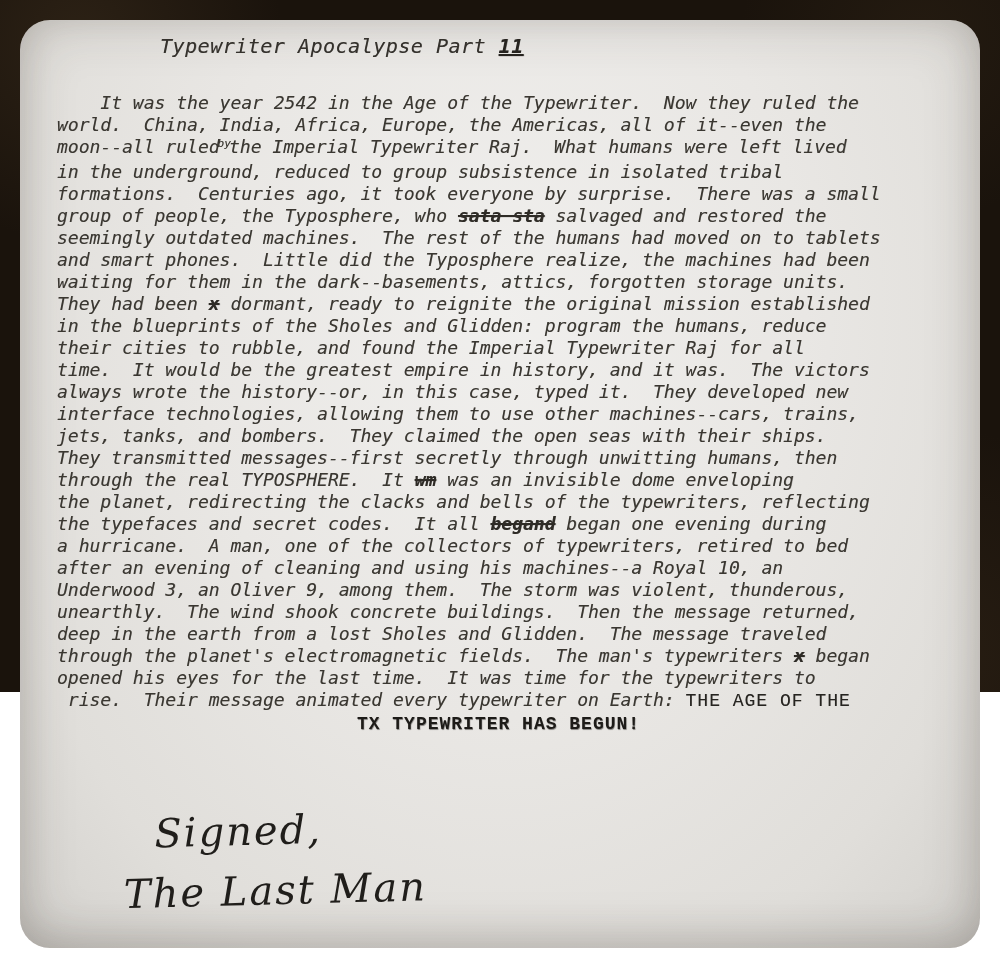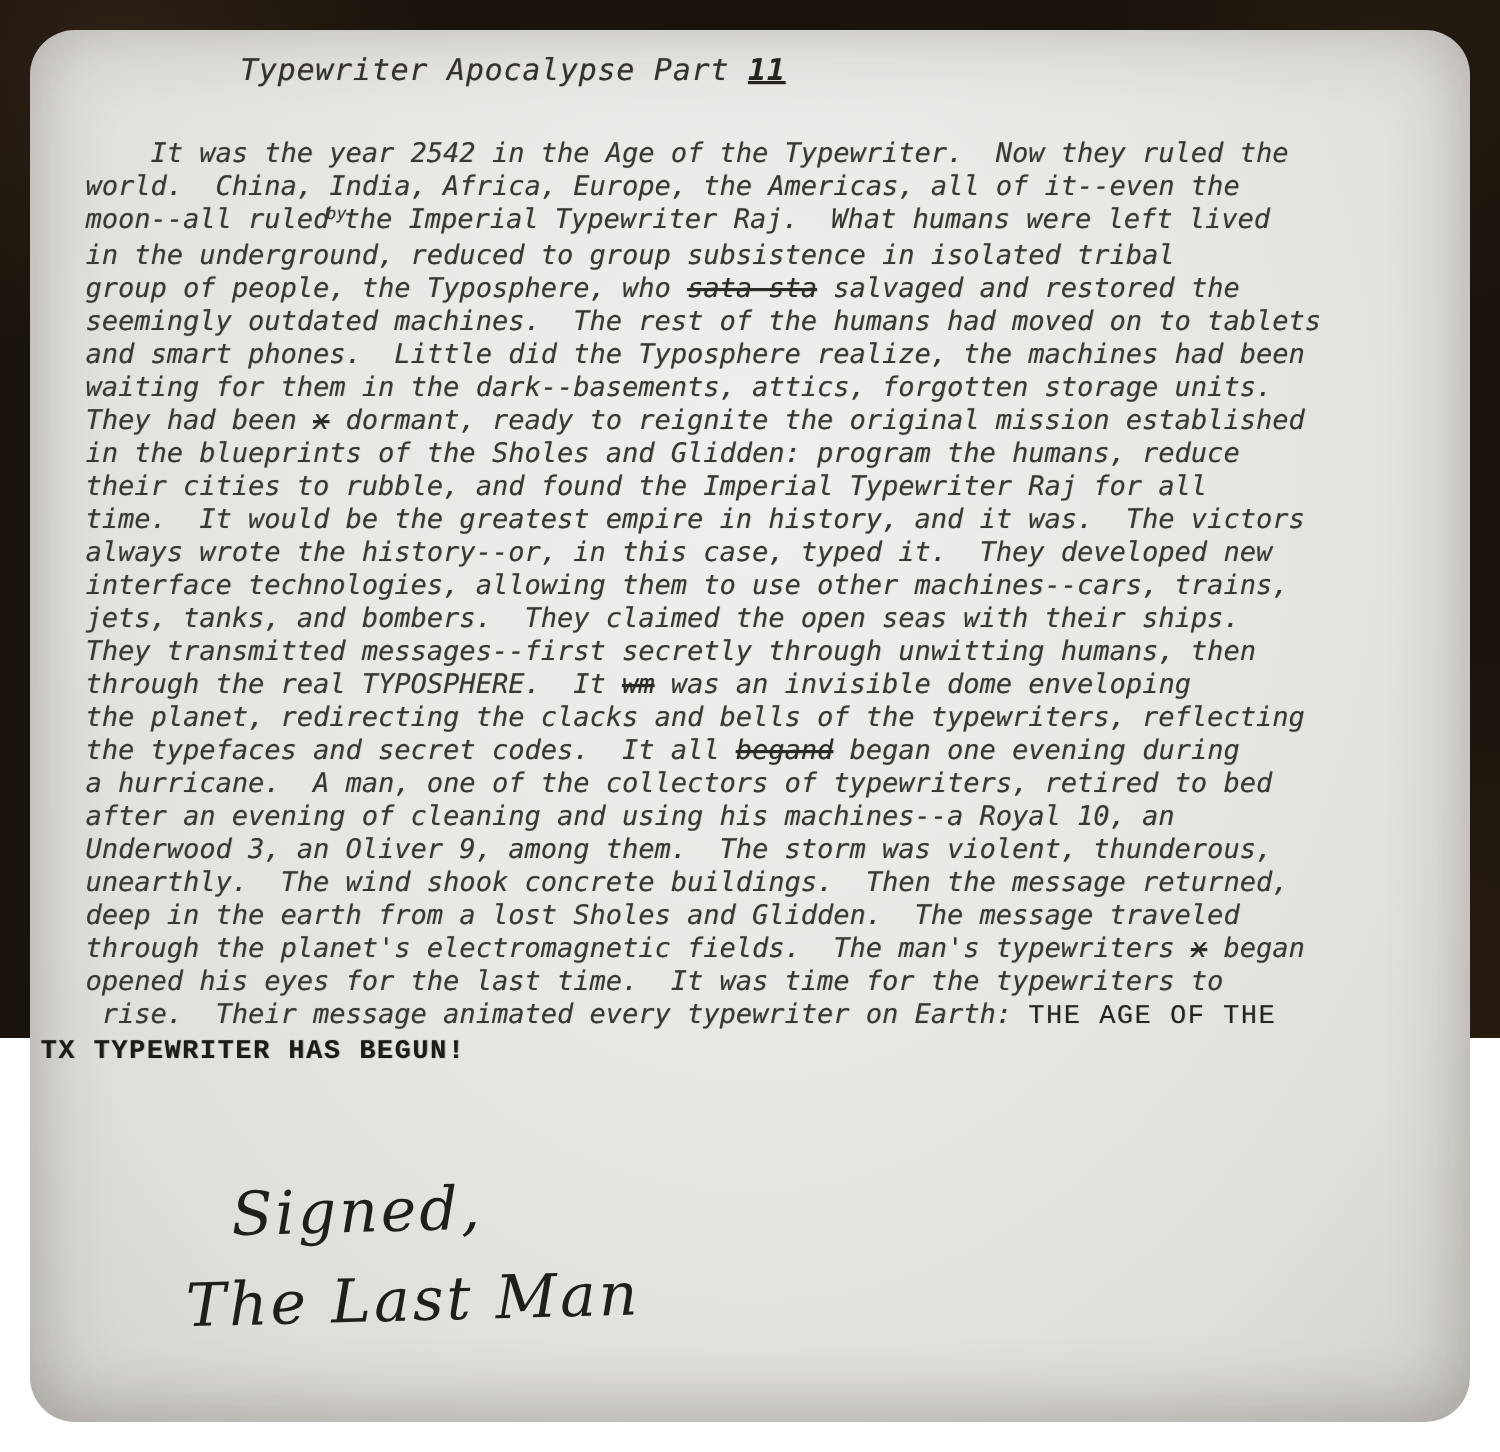--- a/index.html
+++ b/index.html
@@ -52,26 +52,27 @@
     font-style: italic;
     line-height: 22px;
     color: #3a3731;
     text-shadow: 0.3px 0.3px 0.6px rgba(35,32,28,0.35);
   }
   .body-line {
     white-space: pre;
   }
   .body-line.outdent {
     margin-left: -30px;
+    text-align: center;
   }
   .seg-strike {
     text-decoration: line-through;
     text-decoration-thickness: 1.5px;
     color: #2e2b26;
-    font-weight: 400;
+    font-weight: 700;
     text-align: center;
   }
   .seg-sup {
     font-size: 0.62em;
     position: relative;
     top: -0.55em;
     margin: 4px -2px;
     font-style: italic;
   }
   .seg-caps {
@@ -115,20 +116,21 @@
 <body>
 
 <div class="photo-frame">
   <div class="paper">
     <div class="page-title"><span>Typewriter Apocalypse Part </span><span class="seg-underline">11</span></div>
     <div class="body-text">
         <div class="body-line"><span>    It was the year 2542 in the Age of the Typewriter.  Now they ruled the</span></div>
         <div class="body-line"><span>world.  China, India, Africa, Europe, the Americas, all of it--even the</span></div>
         <div class="body-line"><span>moon--all ruled</span><span class="seg-sup">by</span><span>the Imperial Typewriter Raj.  What humans were left lived</span></div>
         <div class="body-line"><span>in the underground, reduced to group subsistence in isolated tribal</span></div>
+        <div class="body-line"><span>formations.  Centuries ago, it took everyone by surprise.  There was a small</span></div>
         <div class="body-line"><span>group of people, the Typosphere, who </span><span class="seg-strike">sata sta</span><span> salvaged and restored the</span></div>
         <div class="body-line"><span>seemingly outdated machines.  The rest of the humans had moved on to tablets</span></div>
         <div class="body-line"><span>and smart phones.  Little did the Typosphere realize, the machines had been</span></div>
         <div class="body-line"><span>waiting for them in the dark--basements, attics, forgotten storage units.</span></div>
         <div class="body-line"><span>They had been </span><span class="seg-strike">x</span><span> dormant, ready to reignite the original mission established</span></div>
         <div class="body-line"><span>in the blueprints of the Sholes and Glidden: program the humans, reduce</span></div>
         <div class="body-line"><span>their cities to rubble, and found the Imperial Typewriter Raj for all</span></div>
         <div class="body-line"><span>time.  It would be the greatest empire in history, and it was.  The victors</span></div>
         <div class="body-line"><span>always wrote the history--or, in this case, typed it.  They developed new</span></div>
         <div class="body-line"><span>interface technologies, allowing them to use other machines--cars, trains,</span></div>

